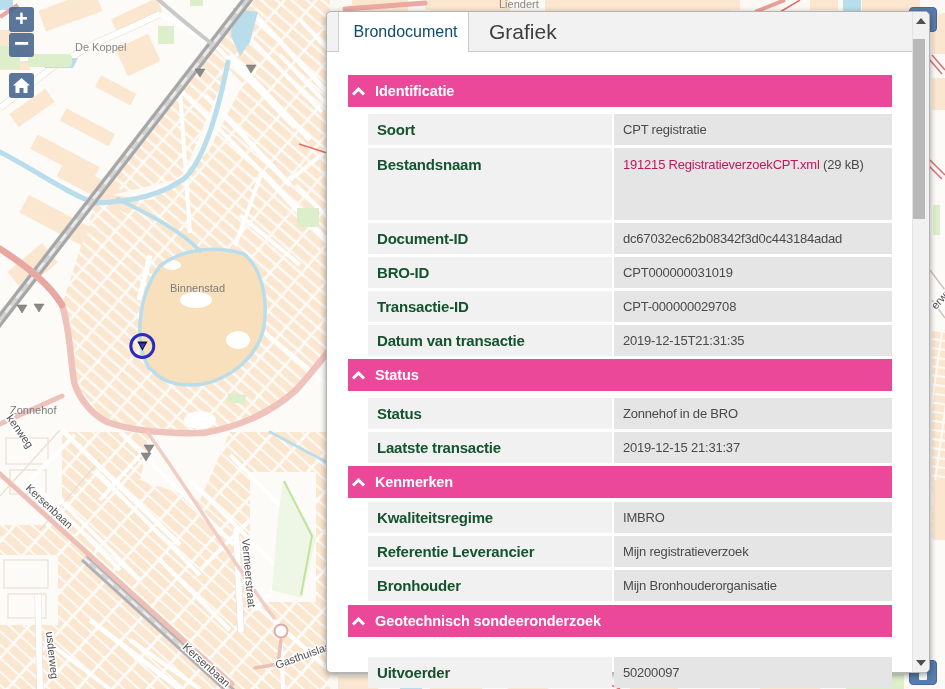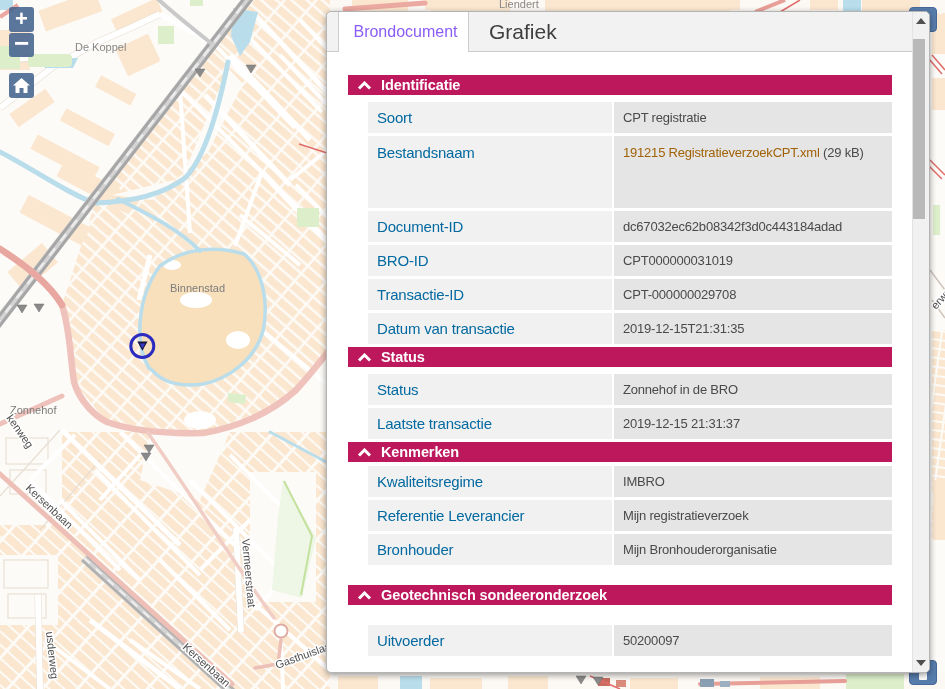--- a/index.html
+++ b/index.html
@@ -7,30 +7,30 @@
 .zb{position:absolute;left:9px;width:25px;background:rgba(67,99,141,.88);border-radius:3px;color:#fff;text-align:center;font-weight:bold}
 #zplus{top:7px;height:25px;line-height:24px;font-size:22px}
 #zminus{top:33px;height:24px;line-height:20px;font-size:26px}
 #zhome{top:73px;height:25px}
 .cornerbtn{position:absolute;left:909px;width:26px;height:23px;background:#587dac;border:1px solid #47689a;border-radius:4px}
 #cb-top{top:7px}
 #cb-bot{top:660px}
 #cb-bot .wicon{position:absolute;left:9px;top:12px;width:8px;height:7px;background:#fff;border-radius:1px}
 #panel{position:absolute;left:326px;top:11px;width:602px;height:660px;background:#fff;border:1px solid #b4b4b4;border-radius:5px;box-shadow:0 2px 6px rgba(0,0,0,.4)}
 #tabs{position:relative;height:39px;background:#f2f2f2;border-bottom:1px solid #ccc;border-radius:5px 5px 0 0}
-#tab1{position:absolute;left:11px;top:0;width:131px;height:40px;background:#fff;border-left:1px solid #ccc;border-right:1px solid #ccc;line-height:40px;text-align:center;text-indent:4px;font-size:16px;color:#8b5cf6;z-index:2;box-sizing:border-box}
+#tab1{position:absolute;left:11px;top:0;width:131px;height:40px;background:#fff;border-left:1px solid #ccc;border-right:1px solid #ccc;line-height:40px;text-align:center;text-indent:4px;font-size:16px;color:#0c4a6e;z-index:2;box-sizing:border-box}
 #tab2{position:absolute;left:162px;top:0;height:39px;line-height:39px;font-size:21px;color:#3f3f3f}
 #content{position:absolute;left:0;top:40px;width:585px;overflow:hidden}
-.hdr{margin-left:21px;width:544px;height:20px;background:#be185d;color:#fff;font-weight:bold;font-size:14.5px;letter-spacing:-0.1px;display:flex;align-items:center;box-sizing:border-box;padding-left:9px}
+.hdr{margin-left:21px;width:544px;height:32px;background:#ec4899;color:#fff;font-weight:bold;font-size:14.5px;letter-spacing:-0.1px;display:flex;align-items:center;box-sizing:border-box;padding-left:3px}
 .hdr svg{margin-right:9px}
 .row{margin-left:41px;width:524px;display:flex}
-.lbl{width:244px;background:#f1f1f1;box-sizing:border-box;padding-left:9px;font-weight:normal;color:#0369a1;font-size:15px;height:31px;line-height:31px;letter-spacing:-0.2px}
+.lbl{width:244px;background:#f1f1f1;box-sizing:border-box;padding-left:9px;font-weight:bold;color:#14532d;font-size:15px;height:31px;line-height:31px;letter-spacing:-0.2px}
 .val{margin-left:2px;width:278px;background:#e5e5e5;box-sizing:border-box;padding-left:9px;color:#4a4a4a;font-size:13px;height:31px;line-height:31px;letter-spacing:-0.2px}
 .row.tall .lbl,.row.tall .val{height:72px;line-height:24px;padding-top:5px;box-sizing:border-box}
-a.lnk{color:#a16207;text-decoration:none}
+a.lnk{color:#be185d;text-decoration:none}
 #sbar{position:absolute;top:0;right:0;width:17px;height:660px;background:#f1f1f1;border-left:1px solid #e3e3e3;box-sizing:border-box;border-radius:0 5px 5px 0}
 #sb-up{position:absolute;top:6px;left:3px;width:0;height:0;border-left:5px solid transparent;border-right:5px solid transparent;border-bottom:6px solid #505050}
 #sb-dn{position:absolute;bottom:6px;left:3px;width:0;height:0;border-left:5px solid transparent;border-right:5px solid transparent;border-top:6px solid #505050}
 #sb-th{position:absolute;top:27px;left:0;width:12px;height:180px;background:#b9b9b9}
 </style></head><body>
 <div id="stage">
 <svg id="mapsvg" width="945" height="689" viewBox="0 0 945 689">
 <defs>
 <pattern id="pA" width="15" height="9" patternUnits="userSpaceOnUse" patternTransform="rotate(-49)">
  <rect width="15" height="9" fill="#fdfbf7"></rect>
@@ -337,21 +337,21 @@
           <div class="val">IMBRO</div>
         </div>
   <div class="row" style="margin-top:3px">
           <div class="lbl">Referentie Leverancier</div>
           <div class="val">Mijn registratieverzoek</div>
         </div>
   <div class="row" style="margin-top:3px">
           <div class="lbl">Bronhouder</div>
           <div class="val">Mijn Bronhouderorganisatie</div>
         </div>
-  <div class="hdr" style="margin-top:20px"><svg width="15" height="9" viewBox="0 0 15 9">
+  <div class="hdr" style="margin-top:4px"><svg width="15" height="9" viewBox="0 0 15 9">
             <polyline points="2,7.5 7.5,2 13,7.5" fill="none" stroke="#fff" stroke-width="3"></polyline>
           </svg>Geotechnisch sondeeronderzoek</div>
   <div class="row" style="margin-top:20px">
           <div class="lbl">Uitvoerder</div>
           <div class="val">50200097</div>
         </div>
  </div>
  <div id="sbar">
         <div id="sb-up"></div>
         <div id="sb-th"></div>

